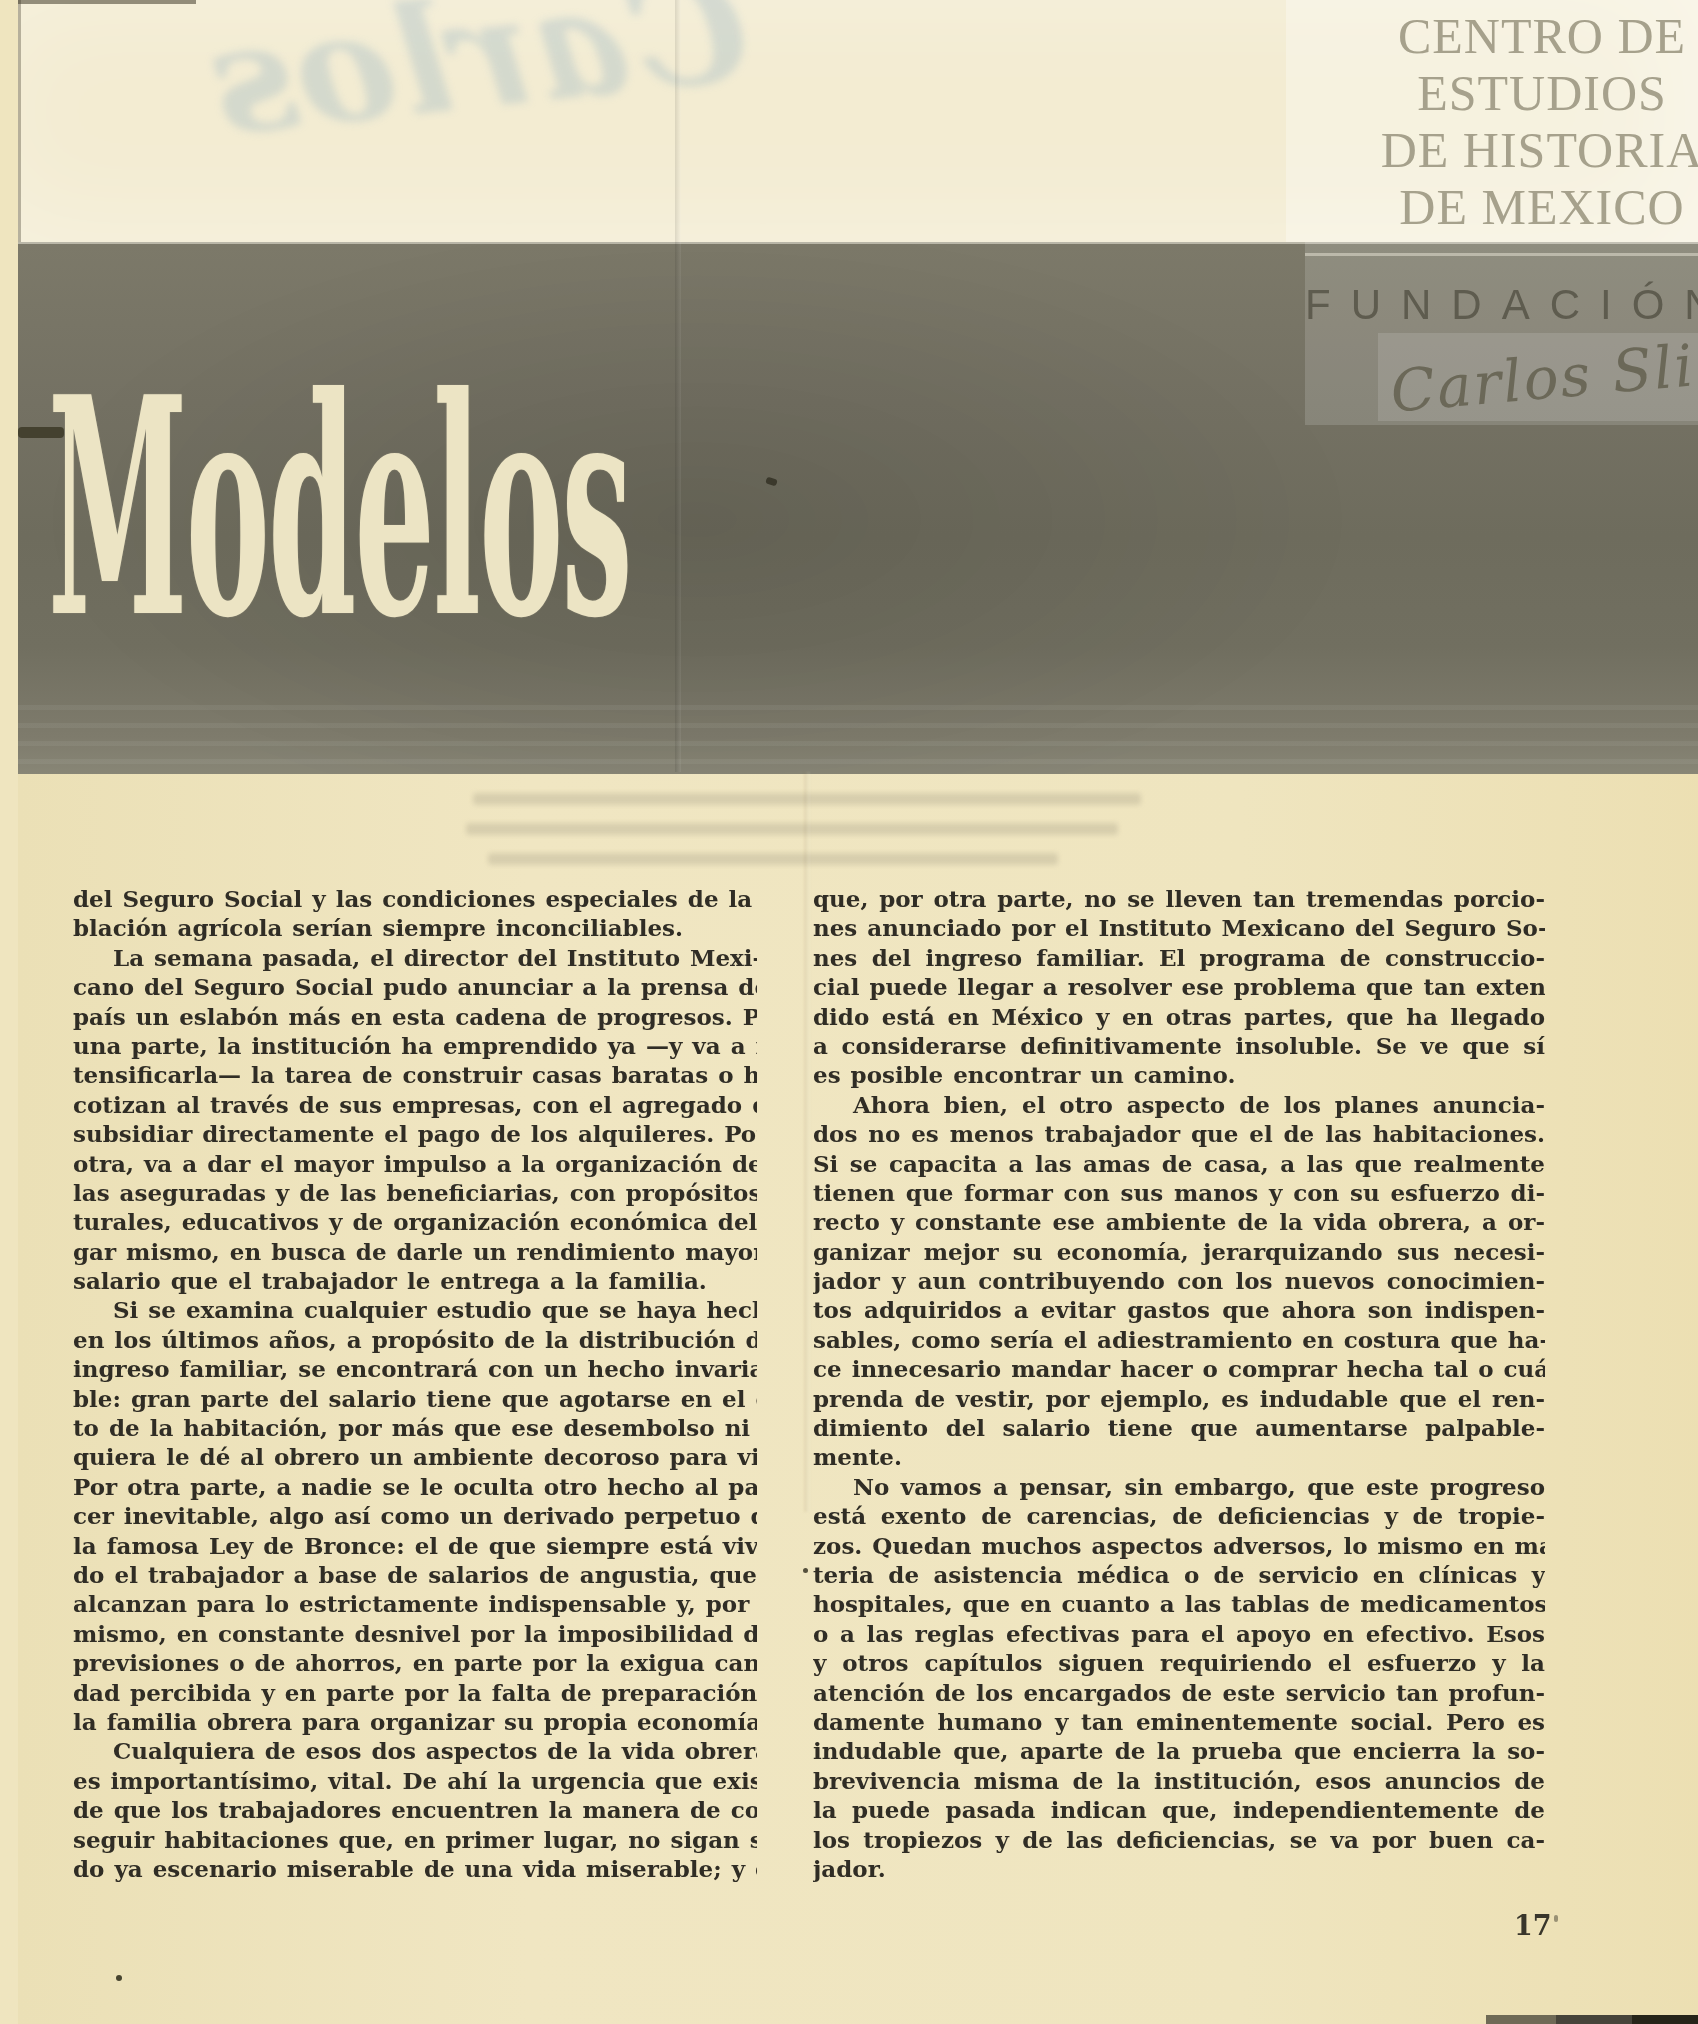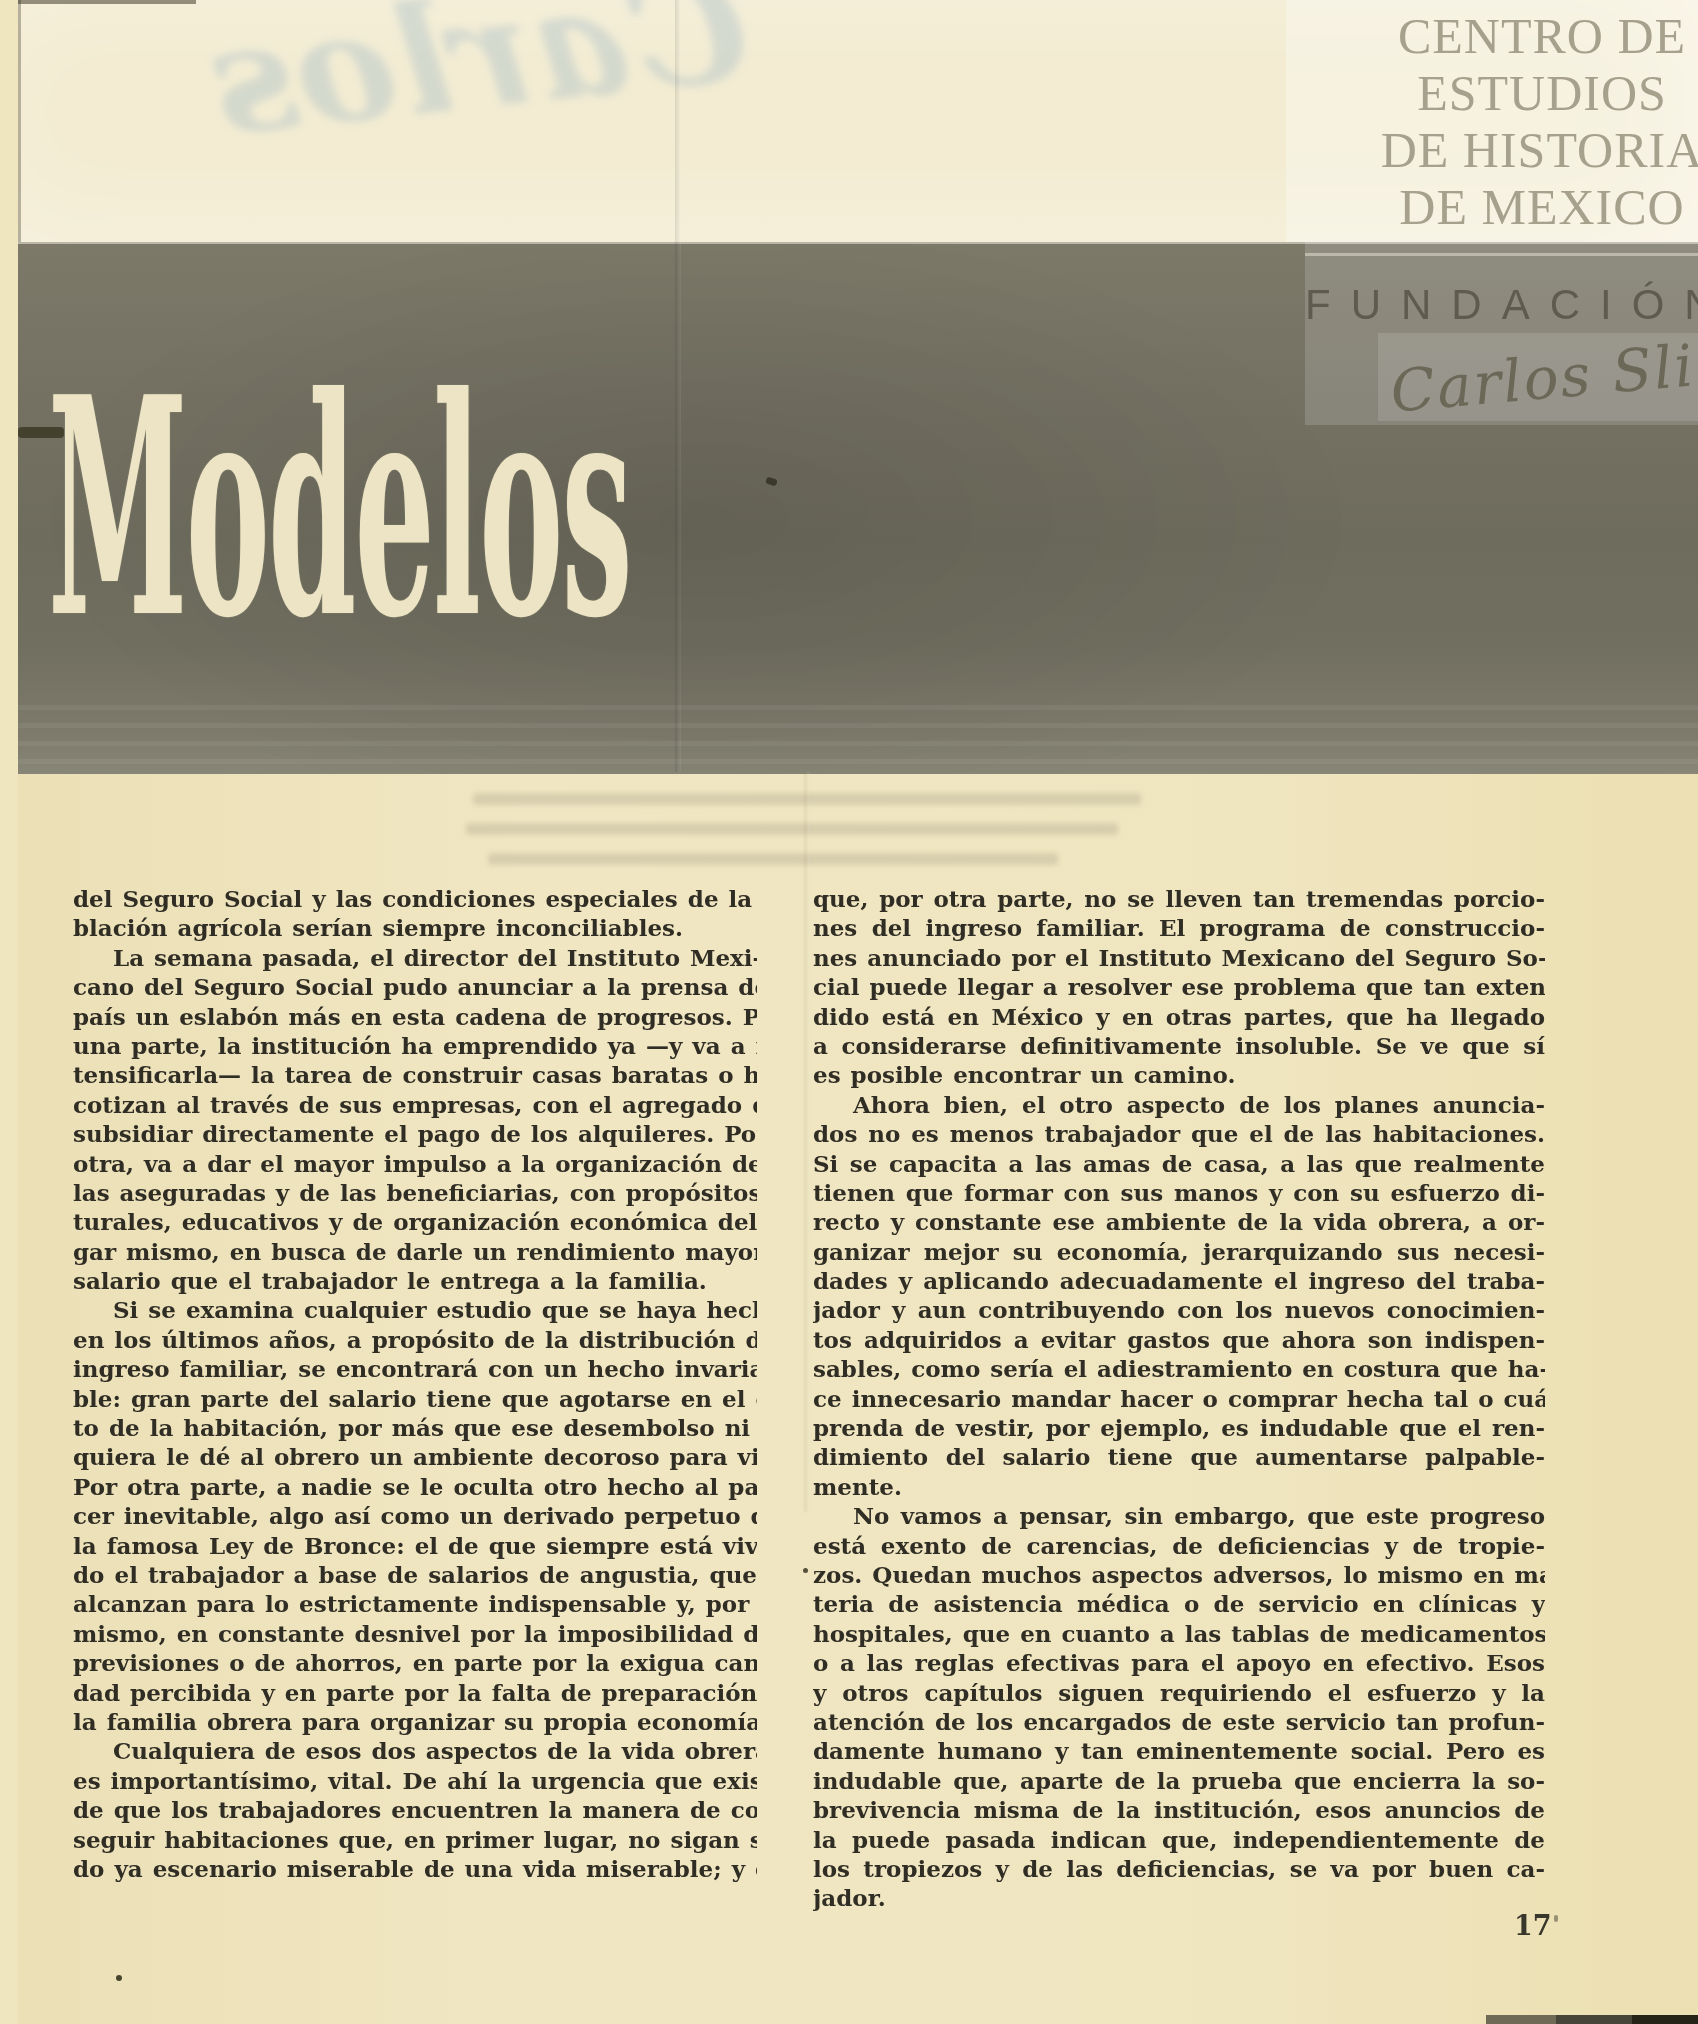--- a/index.html
+++ b/index.html
@@ -142,33 +142,32 @@
       <div class="ln pend">la familia obrera para organizar su propia economía.</div>
       <div class="ln ind">Cualquiera de esos dos aspectos de la vida obrera</div>
       <div class="ln">es importantísimo, vital. De ahí la urgencia que existe</div>
       <div class="ln">de que los trabajadores encuentren la manera de con-</div>
       <div class="ln">seguir habitaciones que, en primer lugar, no sigan sien-</div>
       <div class="ln">do ya escenario miserable de una vida miserable; y de</div>
     </div>
 
   <div class="col col-right">
       <div class="ln">que, por otra parte, no se lleven tan tremendas porcio-</div>
+      <div class="ln">nes anunciado por el Instituto Mexicano del Seguro So-</div>
       <div class="ln">nes del ingreso familiar. El programa de construccio-</div>
-      <div class="ln">nes anunciado por el Instituto Mexicano del Seguro So-</div>
       <div class="ln">cial puede llegar a resolver ese problema que tan exten-</div>
       <div class="ln">dido está en México y en otras partes, que ha llegado</div>
       <div class="ln">a considerarse definitivamente insoluble. Se ve que sí</div>
       <div class="ln pend">es posible encontrar un camino.</div>
       <div class="ln ind">Ahora bien, el otro aspecto de los planes anuncia-</div>
       <div class="ln">dos no es menos trabajador que el de las habitaciones.</div>
       <div class="ln">Si se capacita a las amas de casa, a las que realmente</div>
       <div class="ln">tienen que formar con sus manos y con su esfuerzo di-</div>
       <div class="ln">recto y constante ese ambiente de la vida obrera, a or-</div>
       <div class="ln">ganizar mejor su economía, jerarquizando sus necesi-</div>
-      <div class="ln">dades y aplicando adecuadamente el ingreso del traba-</div>
       <div class="ln">jador y aun contribuyendo con los nuevos conocimien-</div>
       <div class="ln">tos adquiridos a evitar gastos que ahora son indispen-</div>
       <div class="ln">sables, como sería el adiestramiento en costura que ha-</div>
       <div class="ln">ce innecesario mandar hacer o comprar hecha tal o cuál</div>
       <div class="ln">prenda de vestir, por ejemplo, es indudable que el ren-</div>
       <div class="ln">dimiento del salario tiene que aumentarse palpable-</div>
       <div class="ln pend">mente.</div>
       <div class="ln ind">No vamos a pensar, sin embargo, que este progreso</div>
       <div class="ln">está exento de carencias, de deficiencias y de tropie-</div>
       <div class="ln">zos. Quedan muchos aspectos adversos, lo mismo en ma-</div>

